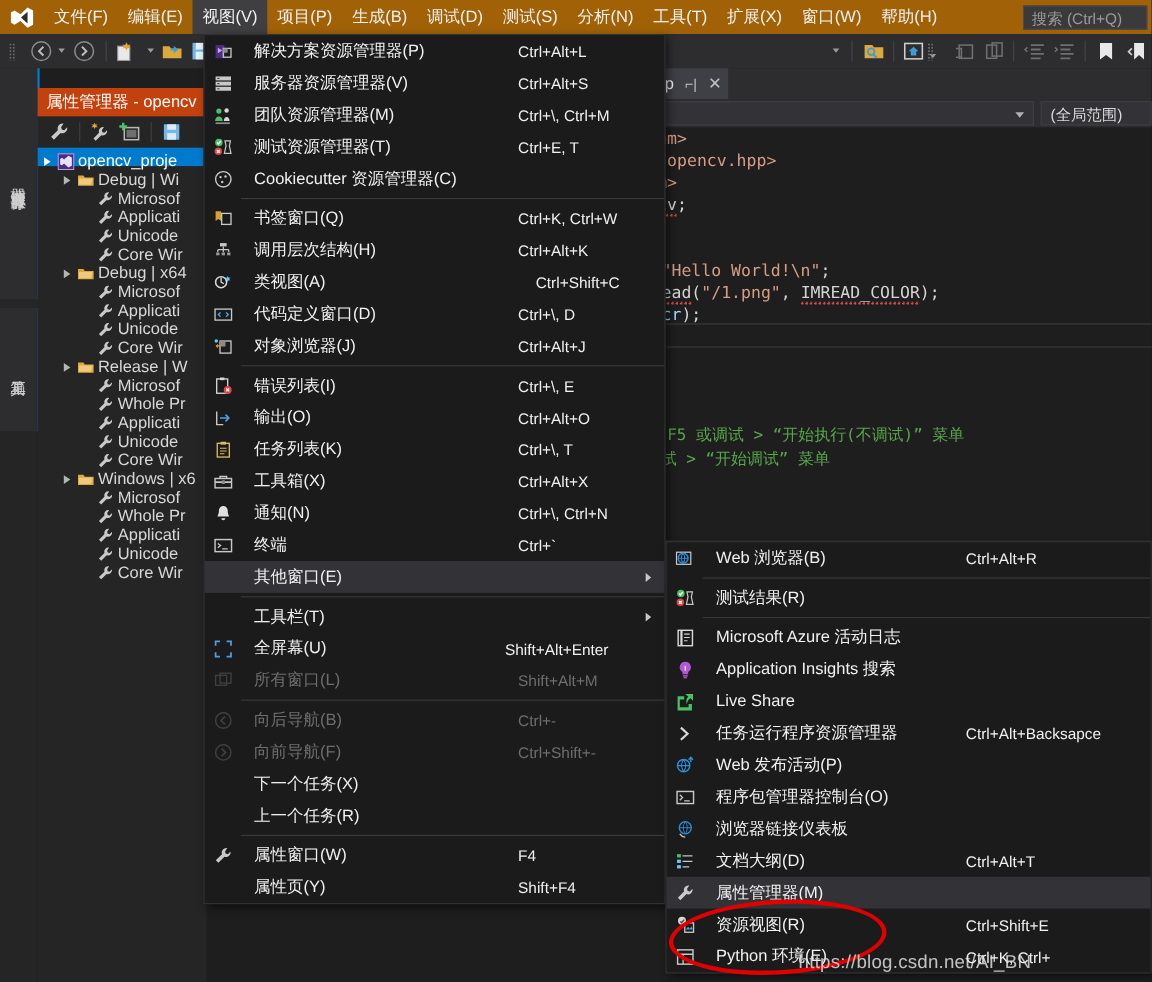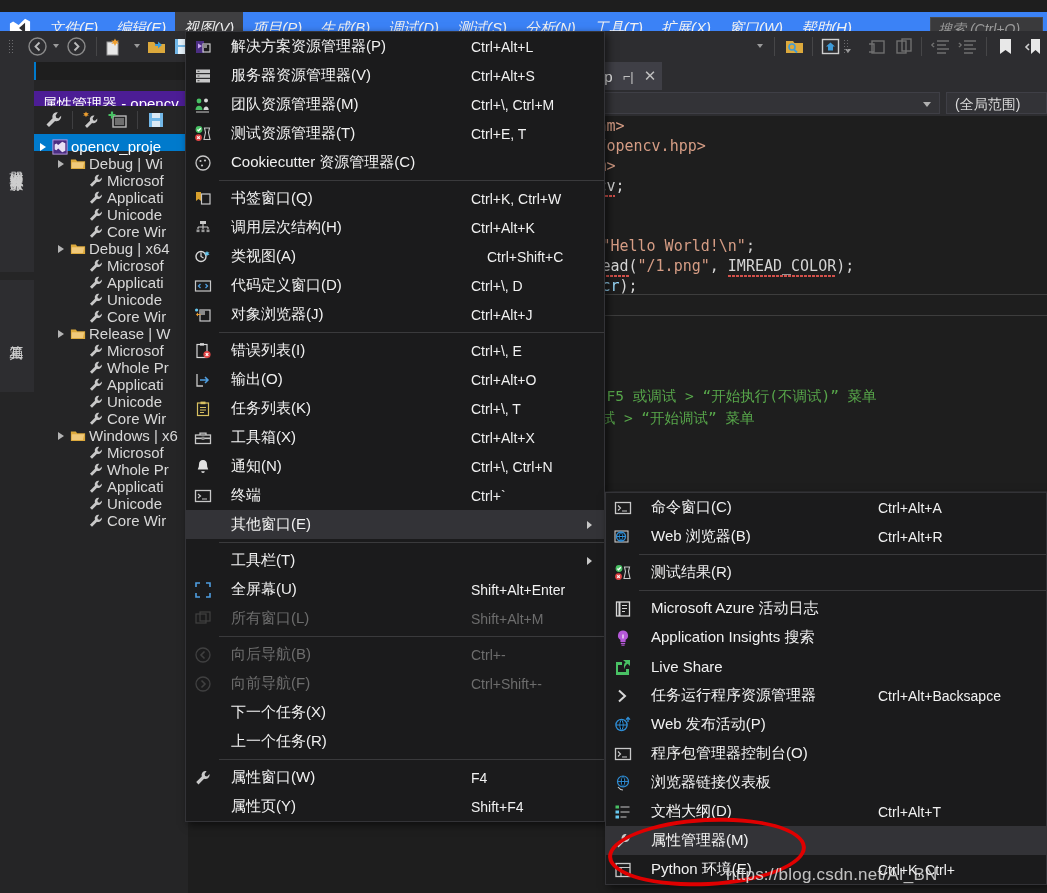--- a/index.html
+++ b/index.html
@@ -4,22 +4,22 @@
 <style>
   html,body{margin:0;padding:0;}
   body{
     width:1047px;height:893px;overflow:hidden;position:relative;
     background:#1e1e1e;
     font-family:"Liberation Sans","DejaVu Sans",sans-serif;
     color:#f1f1f1;-webkit-font-smoothing:antialiased;
   }
   
   #menubar{
-    position:absolute;left:0;top:12px;width:1047px;height:31px;
-    background:#3b82f6;display:flex;align-items:center;font-style:italic;
+    position:absolute;left:0;top:0;width:1047px;height:31px;
+    background:#a16207;display:flex;align-items:center;
   }
   #vs-logo{width:40px;height:31px;display:flex;align-items:center;justify-content:center;}
   .mb-item{
     padding:0 9px;height:31px;line-height:31px;font-size:15px;color:#f1f1f1;white-space:nowrap;
   }
   .mb-item.active{background:#3f3f41;}
   #search-box{
     position:absolute;right:4px;top:5px;width:113px;height:22px;
     background:#3a3a3c;border:1px solid #4a4a4c;color:#9a9a9a;
     font-size:14px;line-height:22px;padding-left:7px;box-sizing:border-box;overflow:hidden;white-space:nowrap;
@@ -42,23 +42,23 @@
   .vtab{
     position:absolute;left:0;width:34px;background:#2d2d30;
     color:#cfcfcf;font-size:14px;
     writing-mode:vertical-rl;text-orientation:upright;
     display:flex;align-items:center;justify-content:center;letter-spacing:-1px;
   }
   .vtab.accent{border-right:2px solid #007acc;}
   
   #pm-pane{position:absolute;left:34px;top:80px;width:154px;height:813px;background:#252526;overflow:hidden;}
   #pm-title{
-    position:absolute;left:0;top:0;width:154px;height:26px;background:#4c1d95;
+    position:absolute;left:0;top:0;width:154px;height:26px;background:#c2410c;
     color:#ffffff;font-size:15px;line-height:26px;padding-left:8px;box-sizing:border-box;
-    white-space:nowrap;overflow:hidden;margin-top:11px;
+    white-space:nowrap;overflow:hidden;
   }
   #pm-toolbar{position:absolute;left:0;top:26px;width:154px;height:28px;background:#252526;}
   .pm-tico{position:absolute;top:4px;width:20px;height:20px;}
   .pm-tsep{position:absolute;top:5px;width:1px;height:18px;background:#3f3f41;}
   #pm-tree{position:absolute;left:0;top:54px;width:154px;height:759px;overflow:hidden;}
   .tr{height:17px;line-height:26px;font-size:15px;color:#d8d8d8;white-space:nowrap;position:relative;}
   .tr.sel{background:#007acc;color:#ffffff;}
   .tw{position:absolute;top:9px;width:0;height:0;
       border-top:4.5px solid transparent;border-bottom:4.5px solid transparent;border-left:6px solid #b4b4b4;}
   .tr.sel .tw{border-left-color:#ffffff;}
@@ -752,21 +752,21 @@
     </div>
     <div class="mi">
       <div class="mi-ico">
         <svg width="18" height="18" viewBox="0 0 18 18">
           <g stroke="#4f9ee0" stroke-width="1.6" fill="none">
             <path d="M2 6V2h4M16 6V2h-4M2 12v4h4M16 12v4h-4"></path>
           </g>
         </svg>
       </div>
       <div class="mi-label">全屏幕(U)</div>
-      <div class="mi-key" style="left: 285px;">Shift+Alt+Enter</div>
+      <div class="mi-key" style="left: 273px;">Shift+Alt+Enter</div>
     </div>
     <div class="mi dis">
       <div class="mi-ico" style="opacity: 0.45;">
         <svg width="18" height="18" viewBox="0 0 18 18">
           <rect x="2" y="4" width="10" height="9" fill="none" stroke="#6d6d6d" stroke-width="1.2"></rect>
           <rect x="6" y="2" width="10" height="9" fill="none" stroke="#6d6d6d" stroke-width="1.2"></rect>
         </svg>
       </div>
       <div class="mi-label">所有窗口(L)</div>
       <div class="mi-key" style="left: 285px;">Shift+Alt+M</div>
@@ -808,30 +808,20 @@
       <div class="mi-label">属性窗口(W)</div>
       <div class="mi-key" style="left: 285px;">F4</div>
     </div>
     <div class="mi">
       <div class="mi-label">属性页(Y)</div>
       <div class="mi-key" style="left: 285px;">Shift+F4</div>
     </div>
   </div>
 
 <div id="menu-sub">
-    <div class="mi">
-      <div class="mi-ico">
-        <svg width="18" height="18" viewBox="0 0 18 18">
-          <rect x="1.5" y="3.5" width="15" height="11" fill="none" stroke="#c8c8c8" stroke-width="1.3"></rect>
-          <path d="M4 6.5 6.5 9 4 11.5M8 12h5" stroke="#c8c8c8" stroke-width="1.2" fill="none"></path>
-        </svg>
-      </div>
-      <div class="mi-label">命令窗口(C)</div>
-      <div class="mi-key" style="left: 272px;">Ctrl+Alt+A</div>
-    </div>
     <div class="mi">
       <div class="mi-ico">
         <svg width="18" height="18" viewBox="0 0 18 18">
           <rect x="1" y="3" width="13" height="11" fill="none" stroke="#c8c8c8" stroke-width="1.1"></rect>
           <circle cx="7" cy="8.5" r="4.5" fill="none" stroke="#2f8fd8" stroke-width="1.3"></circle>
           <path d="M2.5 8.5h9M7 4c-2 3-2 6 0 9M7 4c2 3 2 6 0 9" stroke="#2f8fd8" stroke-width="1"></path>
         </svg>
       </div>
       <div class="mi-label">Web 浏览器(B)</div>
       <div class="mi-key" style="left: 272px;">Ctrl+Alt+R</div>
@@ -934,20 +924,32 @@
       <div class="mi-ico">
         <svg width="18" height="18" viewBox="0 0 18 18">
           <path d="M12.6 2a4.2 4.2 0 0 0-4.8 5.5l-5.6 5.6 2.3 2.3 5.6-5.6A4.2 4.2 0 0 0 15.6 5l-2.5 2.5-2-.5-.5-2L12.6 2z" fill="#c9c9c9"></path>
         </svg>
       </div>
       <div class="mi-label">属性管理器(M)</div>
     </div>
     <div class="mi">
       <div class="mi-ico">
         <svg width="18" height="18" viewBox="0 0 18 18">
+          <circle cx="6" cy="5" r="3.6" fill="#d8d8d8"></circle>
+          <path d="M4.4 5.6 5.6 6.8 8 4" stroke="#444" stroke-width="1.2" fill="none"></path>
+          <rect x="8.5" y="7" width="8" height="8.5" fill="none" stroke="#c8c8c8" stroke-width="1.2"></rect>
+          <path d="M9.5 13l2-2.5 1.5 1.8 1.5-2 1.5 2.7" fill="#4f9ee0"></path>
+        </svg>
+      </div>
+      <div class="mi-label">资源视图(R)</div>
+      <div class="mi-key" style="left: 272px;">Ctrl+Shift+E</div>
+    </div>
+    <div class="mi">
+      <div class="mi-ico">
+        <svg width="18" height="18" viewBox="0 0 18 18">
           <rect x="2" y="2.5" width="14" height="13" fill="none" stroke="#c8c8c8" stroke-width="1.3"></rect>
           <path d="M2 6.5h14M7 6.5v9" stroke="#c8c8c8" stroke-width="1.2"></path>
         </svg>
       </div>
       <div class="mi-label">Python 环境(E)</div>
       <div class="mi-key" style="left: 272px;">Ctrl+K, Ctrl+</div>
     </div>
   </div>
 
 <div id="annot-ellipse"></div>

